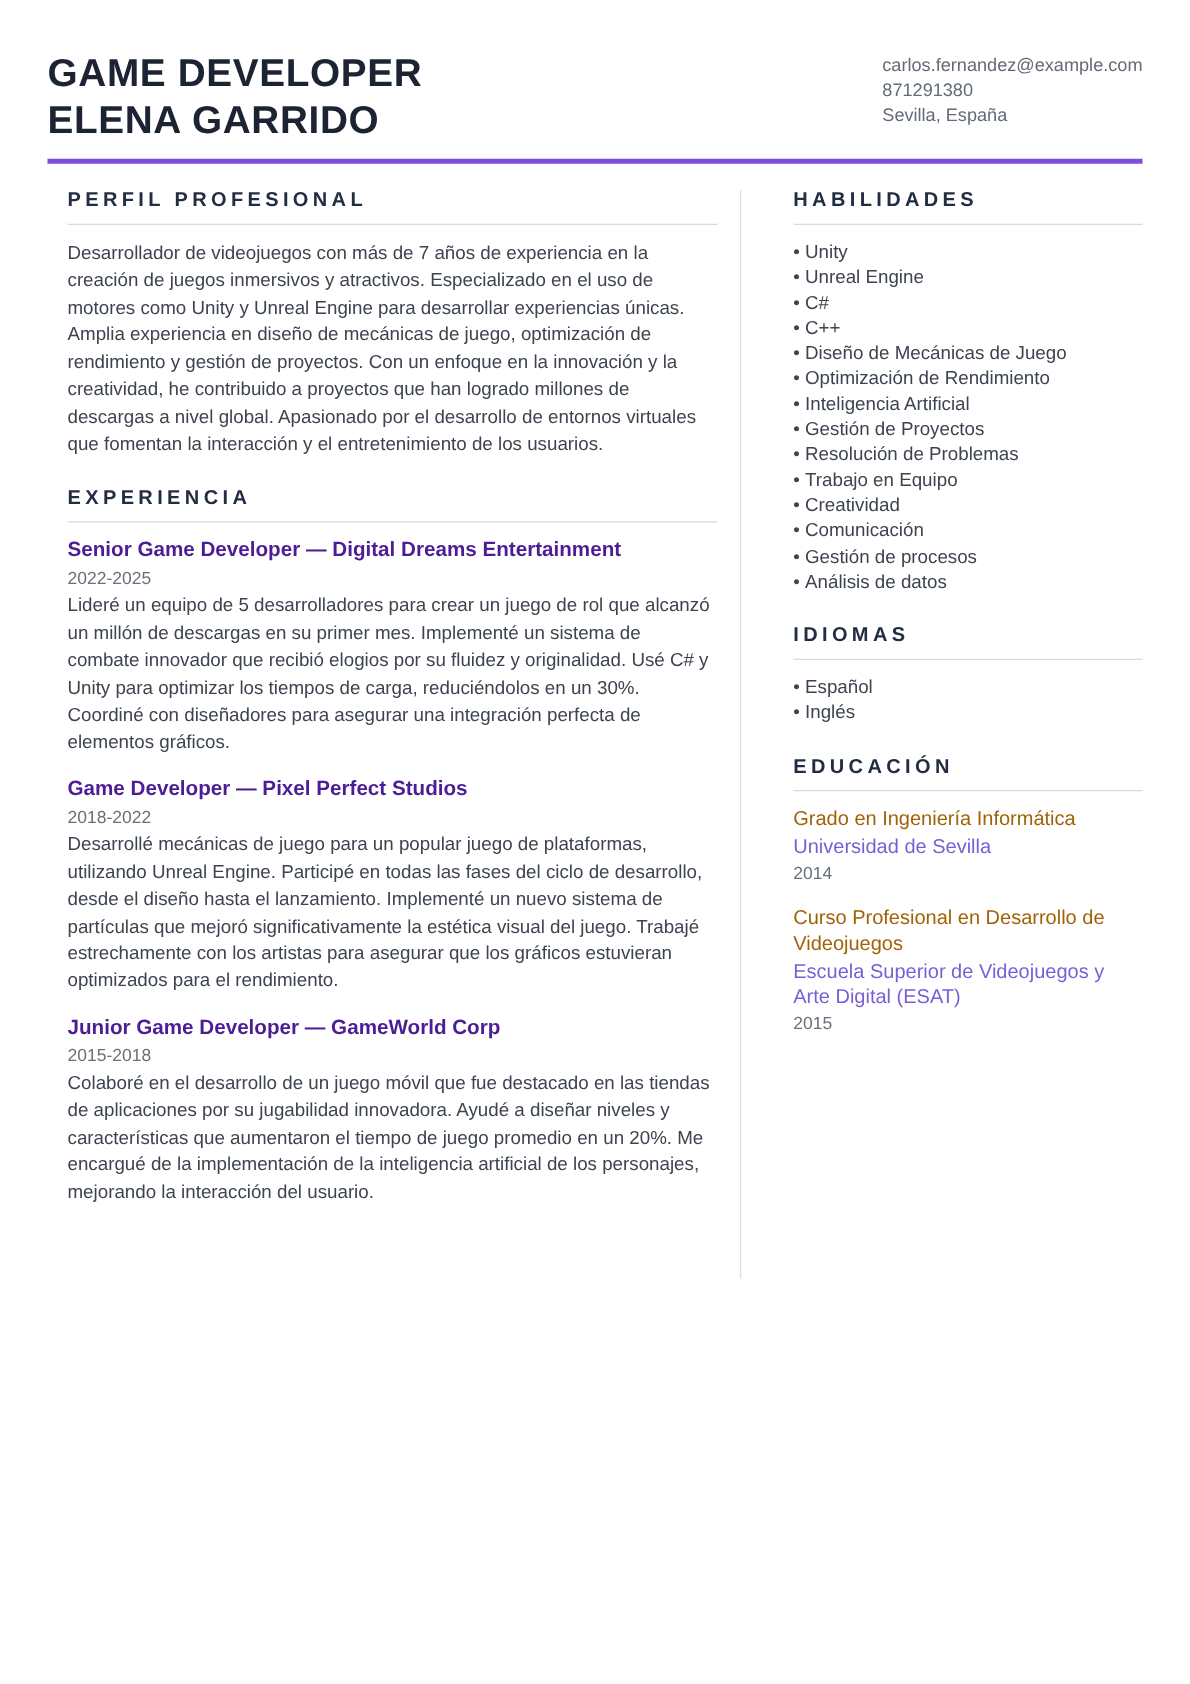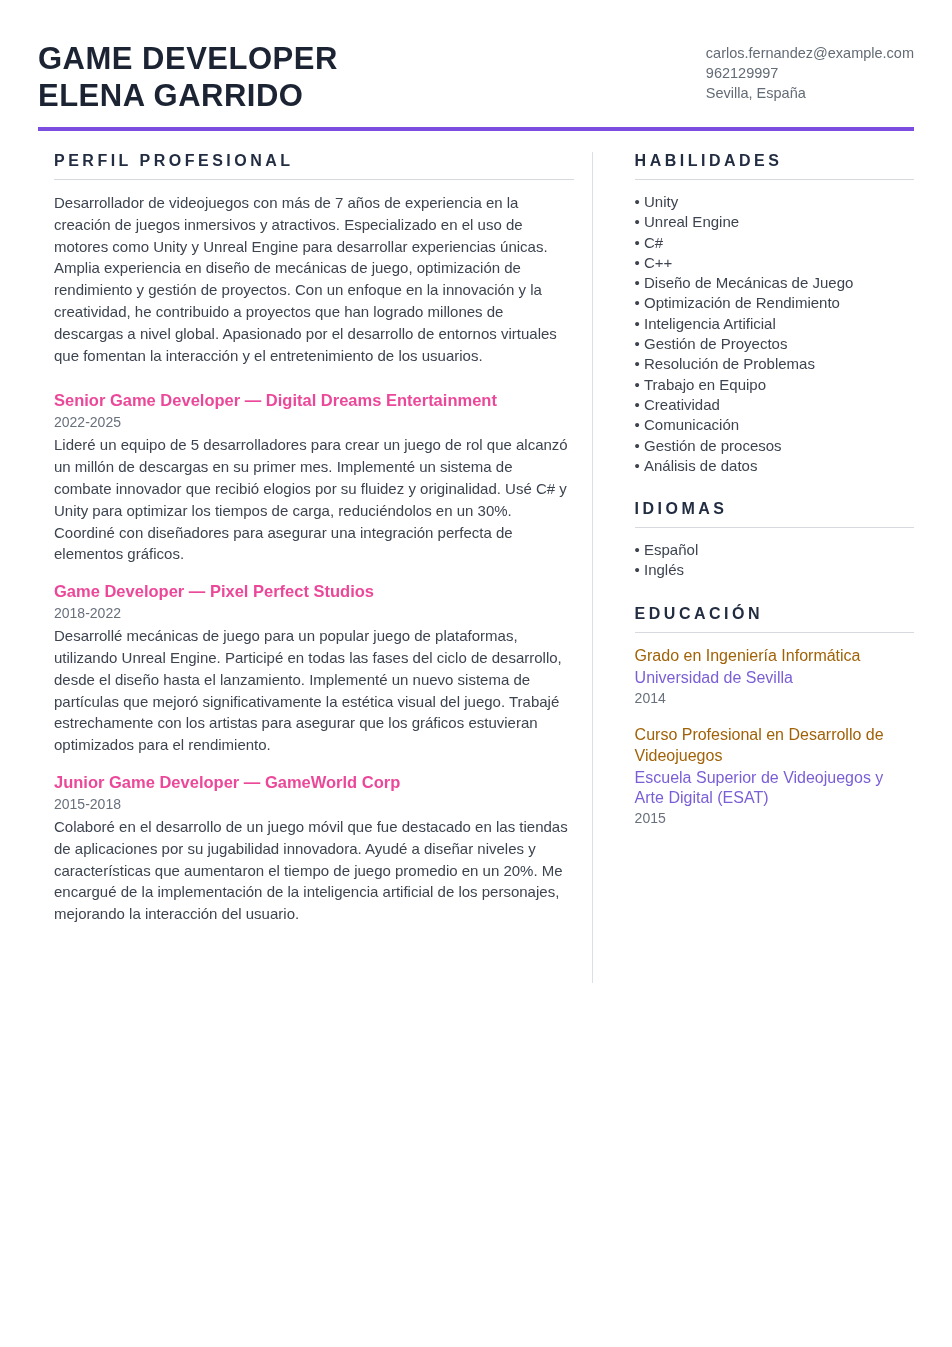--- a/index.html
+++ b/index.html
@@ -74,21 +74,21 @@
     font-size: 15px;
     line-height: 21.8px;
     color: #3d4450;
   }
 
   
   .job { margin-bottom: 16px; }
   .job-title {
     font-size: 16.5px;
     font-weight: bold;
-    color: #ec4899;
+    color: #4c1d95;
     line-height: 21px;
   }
   .job-dates {
     font-size: 14px;
     color: #68707c;
     line-height: 18px;
     margin-top: 2px;
   }
   .job-desc { margin-top: 3px; }
 
@@ -128,37 +128,38 @@
 
 <div class="page">
 
   <div class="header">
     <div class="title-block">
       <h1>GAME DEVELOPER</h1>
       <h1>ELENA GARRIDO</h1>
     </div>
     <div class="contact-block">
       <div>carlos.fernandez@example.com</div>
-      <div>962129997</div>
+      <div>871291380</div>
       <div>Sevilla, España</div>
     </div>
   </div>
 
   <div class="accent-rule"></div>
 
   <div class="columns">
 
     <div class="col-left">
 
       <div class="section">
         <div class="section-heading">PERFIL PROFESIONAL</div>
         <p class="body-text">Desarrollador de videojuegos con más de 7 años de experiencia en la creación de juegos inmersivos y atractivos. Especializado en el uso de motores como Unity y Unreal Engine para desarrollar experiencias únicas. Amplia experiencia en diseño de mecánicas de juego, optimización de rendimiento y gestión de proyectos. Con un enfoque en la innovación y la creatividad, he contribuido a proyectos que han logrado millones de descargas a nivel global. Apasionado por el desarrollo de entornos virtuales que fomentan la interacción y el entretenimiento de los usuarios.</p>
       </div>
 
       <div class="section">
+        <div class="section-heading">EXPERIENCIA</div>
 
         <div class="job">
           <div class="job-title">Senior Game Developer — Digital Dreams Entertainment</div>
           <div class="job-dates">2022-2025</div>
           <p class="body-text job-desc">Lideré un equipo de 5 desarrolladores para crear un juego de rol que alcanzó un millón de descargas en su primer mes. Implementé un sistema de combate innovador que recibió elogios por su fluidez y originalidad. Usé C# y Unity para optimizar los tiempos de carga, reduciéndolos en un 30%. Coordiné con diseñadores para asegurar una integración perfecta de elementos gráficos.</p>
         </div>
 
         <div class="job">
           <div class="job-title">Game Developer — Pixel Perfect Studios</div>
           <div class="job-dates">2018-2022</div>

